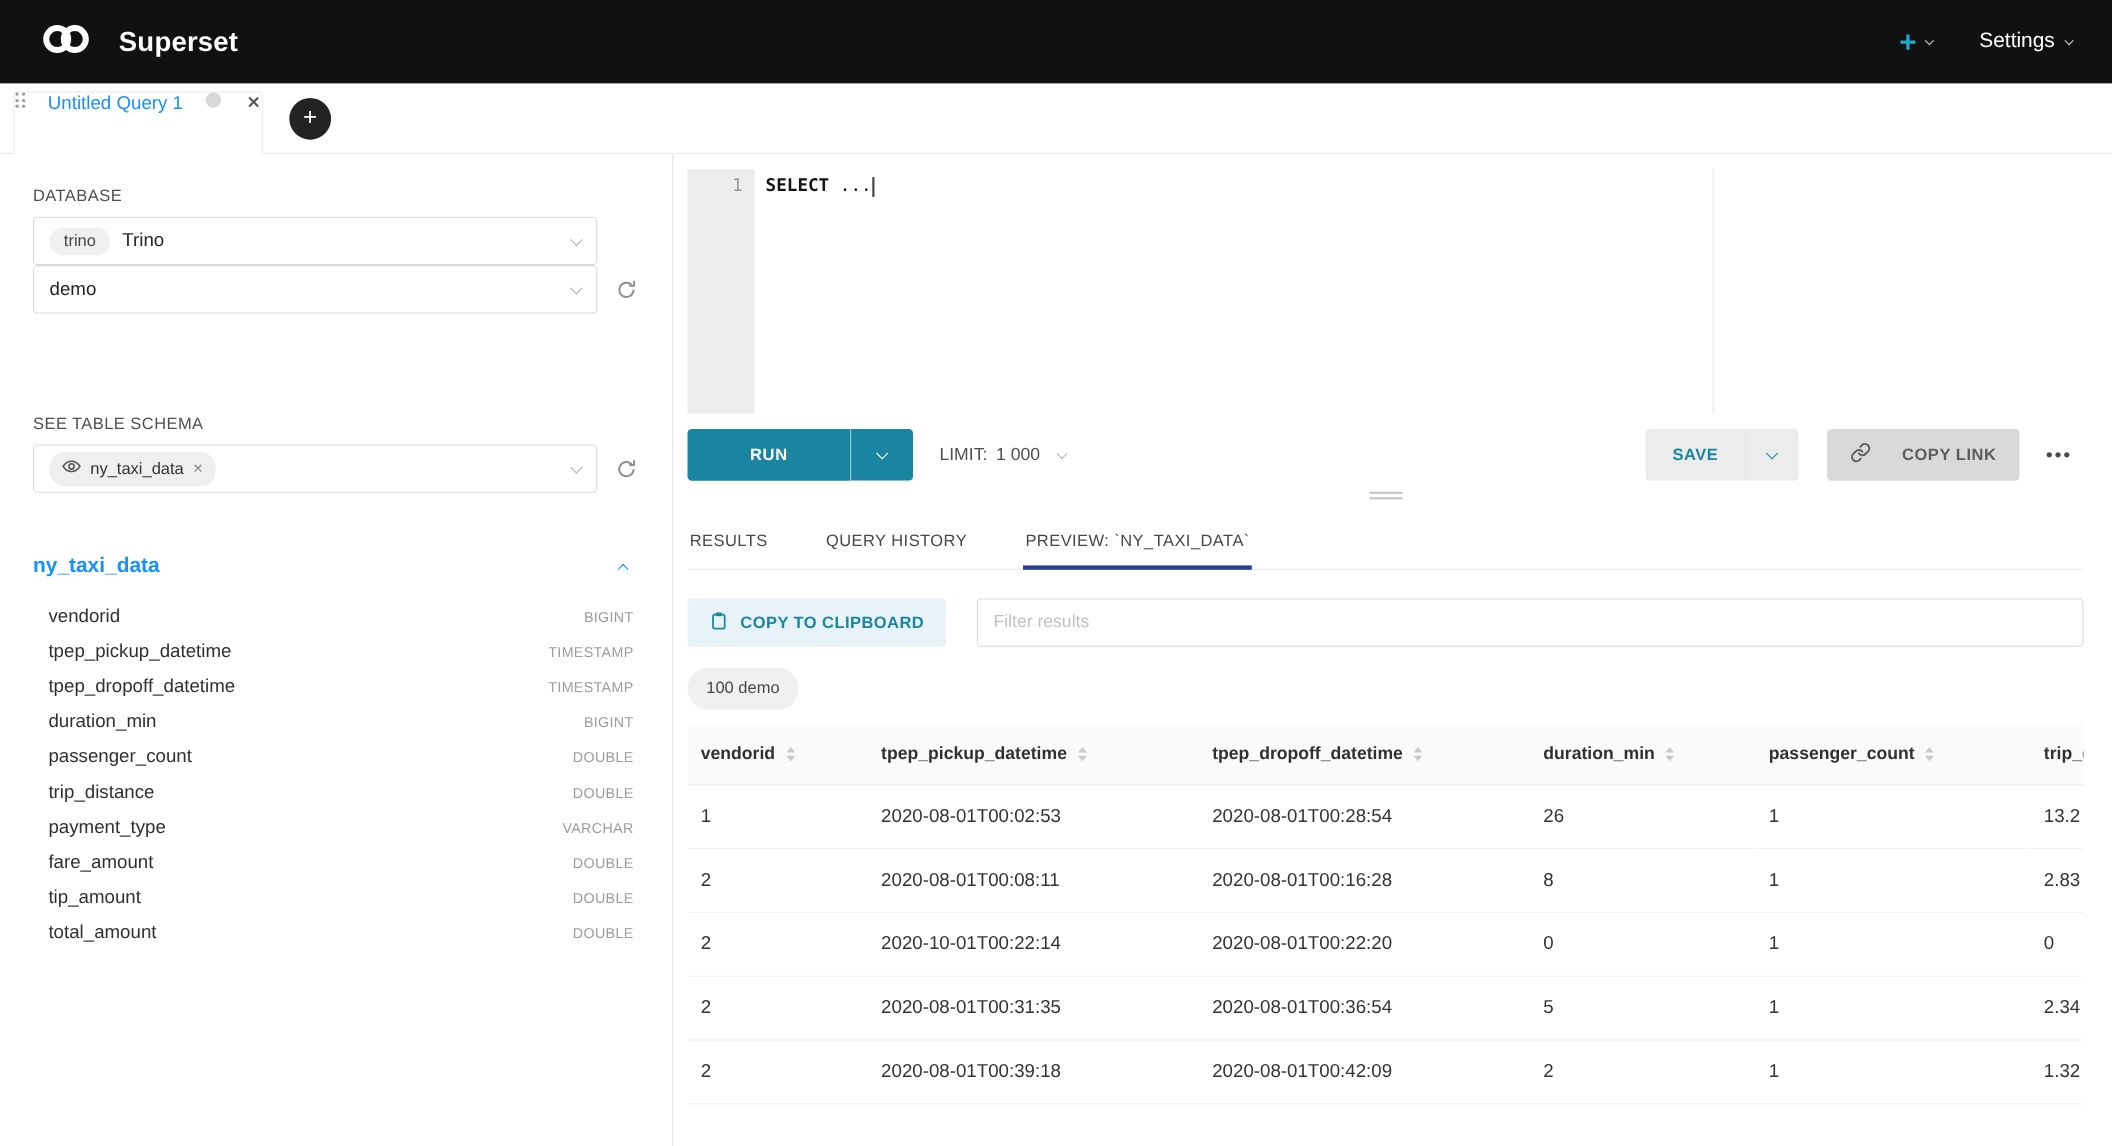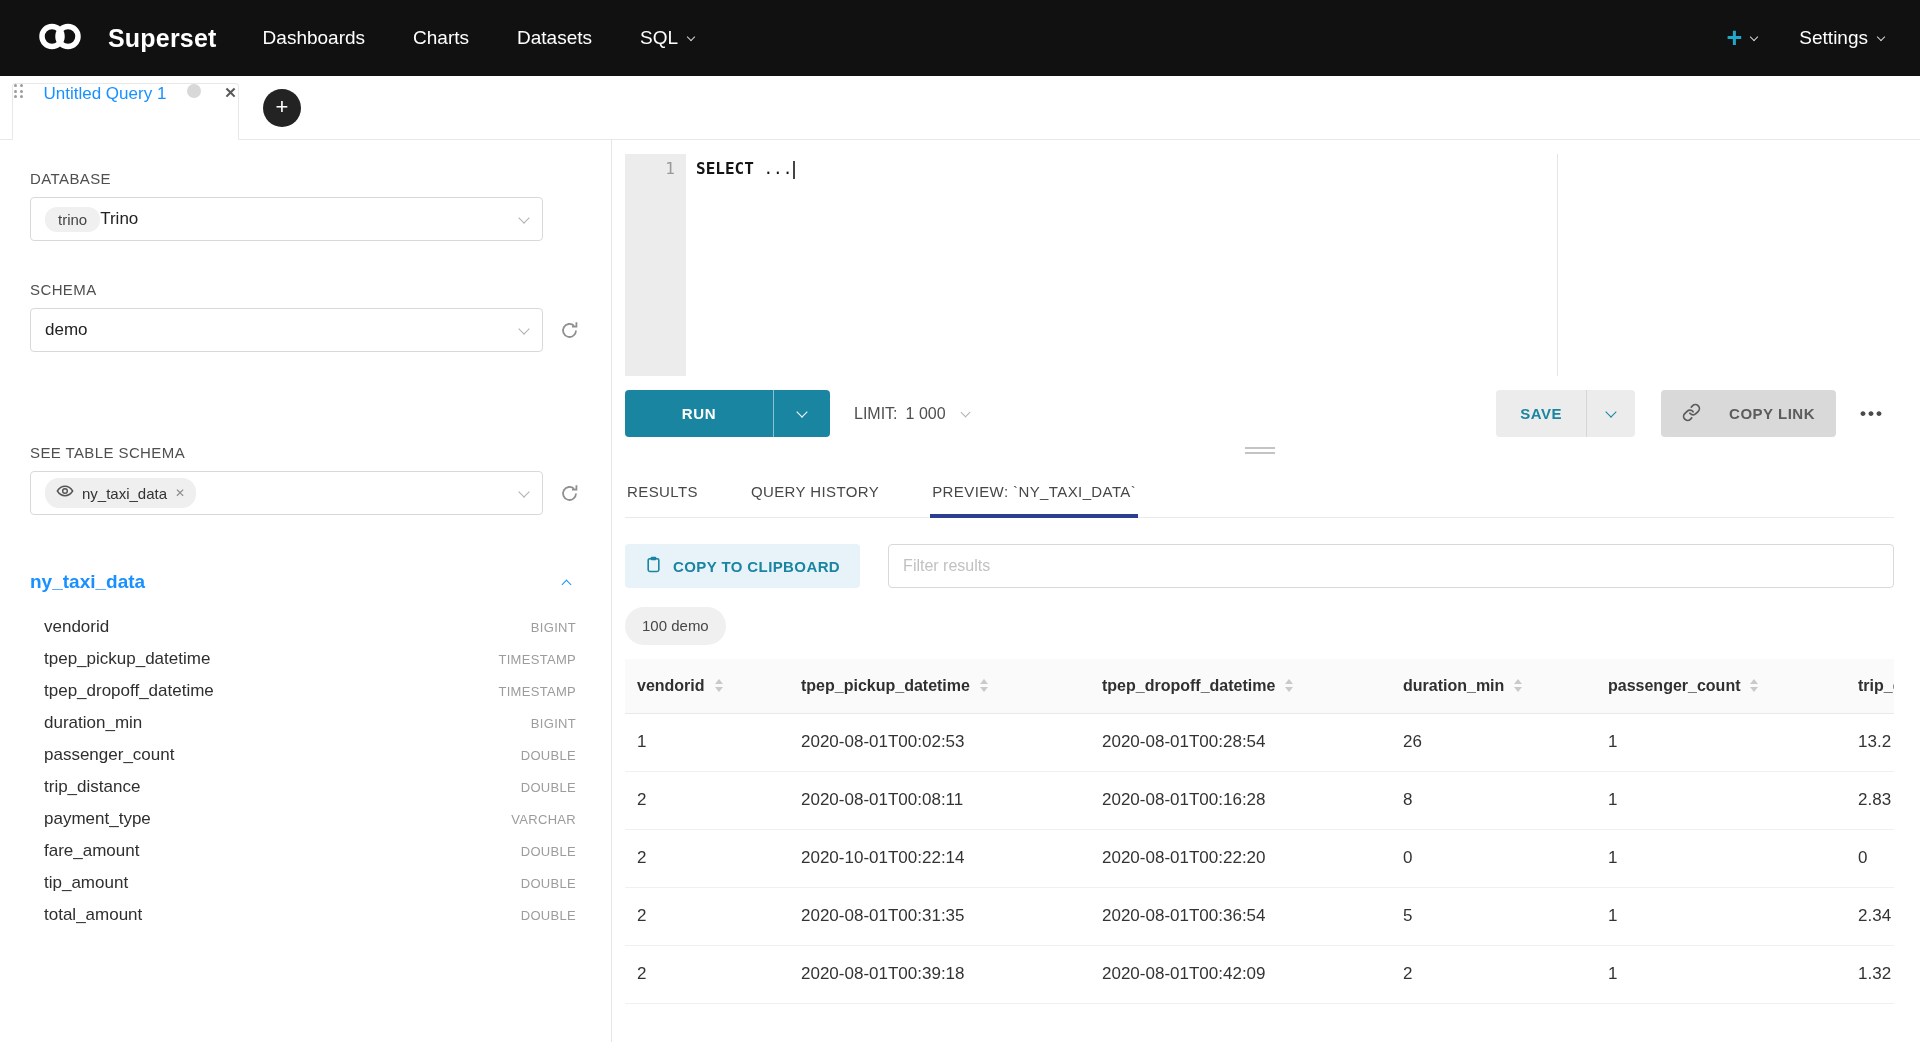--- a/index.html
+++ b/index.html
@@ -41,21 +41,21 @@
   
   .content{display:flex;height:902px}
   .sidebar{width:612px;border-right:1px solid #e5e5e5;padding:30px 0 0 30px;flex-shrink:0}
   .main{flex:1;display:flex;flex-direction:column;padding:14px 26px 0 13px;min-width:0}
 
   
   .side-label{font-size:15px;color:#4f4f4f;letter-spacing:.4px;margin-bottom:10px}
   .label-schema{margin-top:40px}
   .label-table{margin-top:92px}
   .select-row{display:flex;align-items:center}
-  .select{width:513px;height:44px;border:1px solid #d9d9d9;border-radius:4px;display:flex;align-items:center;padding:0 14px;background:#fff;cursor:pointer}
+  .select{width:513px;height:44px;border:1px solid #d9d9d9;border-radius:4px;display:flex;align-items:center;padding:0 14px;gap:11px;background:#fff;cursor:pointer}
   .select .sel-caret{margin-left:auto}
   .db-tag{background:#f0f0f0;border-radius:12px;padding:4px 13px;font-size:15px;color:#444}
   .select-value{font-size:17px;color:#222}
   .icon-btn{margin-left:16px;display:flex;cursor:pointer}
   .table-chip{display:flex;align-items:center;gap:8px;background:#efefef;border-radius:14px;padding:4px 11px}
   .chip-text{font-size:15px;color:#333}
   .chip-x{font-size:12px;color:#8c8c8c;cursor:pointer}
   .schema-header{margin-top:56px;width:540px;display:flex;align-items:center;justify-content:space-between}
   .schema-title{font-size:19px;font-weight:600;color:var(--link,#1890ff)}
   .col-list{margin-top:18px;width:546px}
@@ -118,35 +118,20 @@
 <header class="navbar">
   <div class="brand">
     <span>
       <svg width="48" height="27" viewBox="0 0 48 27">
         <circle cx="16" cy="13.5" r="10" fill="none" stroke="#ffffff" stroke-width="5.5"></circle>
         <circle cx="32" cy="13.5" r="10" fill="none" stroke="#ffffff" stroke-width="5.5"></circle>
       </svg>
     </span>
     <span class="brand-name">Superset</span>
   </div>
-  <nav class="nav-items">
-    <span class="nav-item">
-        <span>Dashboards</span>
-      </span>
-    <span class="nav-item">
-        <span>Charts</span>
-      </span>
-    <span class="nav-item">
-        <span>Datasets</span>
-      </span>
-    <span class="nav-item">
-        <span>SQL</span>
-        <span class="chev navwhite"></span>
-      </span>
-  </nav>
   <div class="nav-right">
     <span class="nav-plus">
         <span>+</span>
         <span class="chev navwhite"></span>
       </span>
     <span class="nav-item">
         <span>Settings</span>
         <span class="chev navwhite"></span>
       </span>
   </div>
@@ -177,21 +162,20 @@
 
     <div class="side-label">DATABASE</div>
     <div class="select-row">
       <div class="select">
         <span class="db-tag">trino</span>
         <span class="select-value">Trino</span>
         <span class="sel-caret chev big"></span>
       </div>
     </div>
 
-    <div class="side-label label-schema">SCHEMA</div>
     <div class="select-row">
       <div class="select">
         <span class="select-value">demo</span>
         <span class="sel-caret chev big"></span>
       </div>
       <span class="icon-btn">
         <svg width="21" height="21" viewBox="0 0 20 20" fill="none">
           <path d="M16.2 10a6.2 6.2 0 1 1-1.8-4.4" stroke="#8f8f8f" stroke-width="1.7"></path>
           <path d="M16.6 2.2v4.2h-4.2" stroke="#8f8f8f" stroke-width="1.7"></path>
         </svg>

